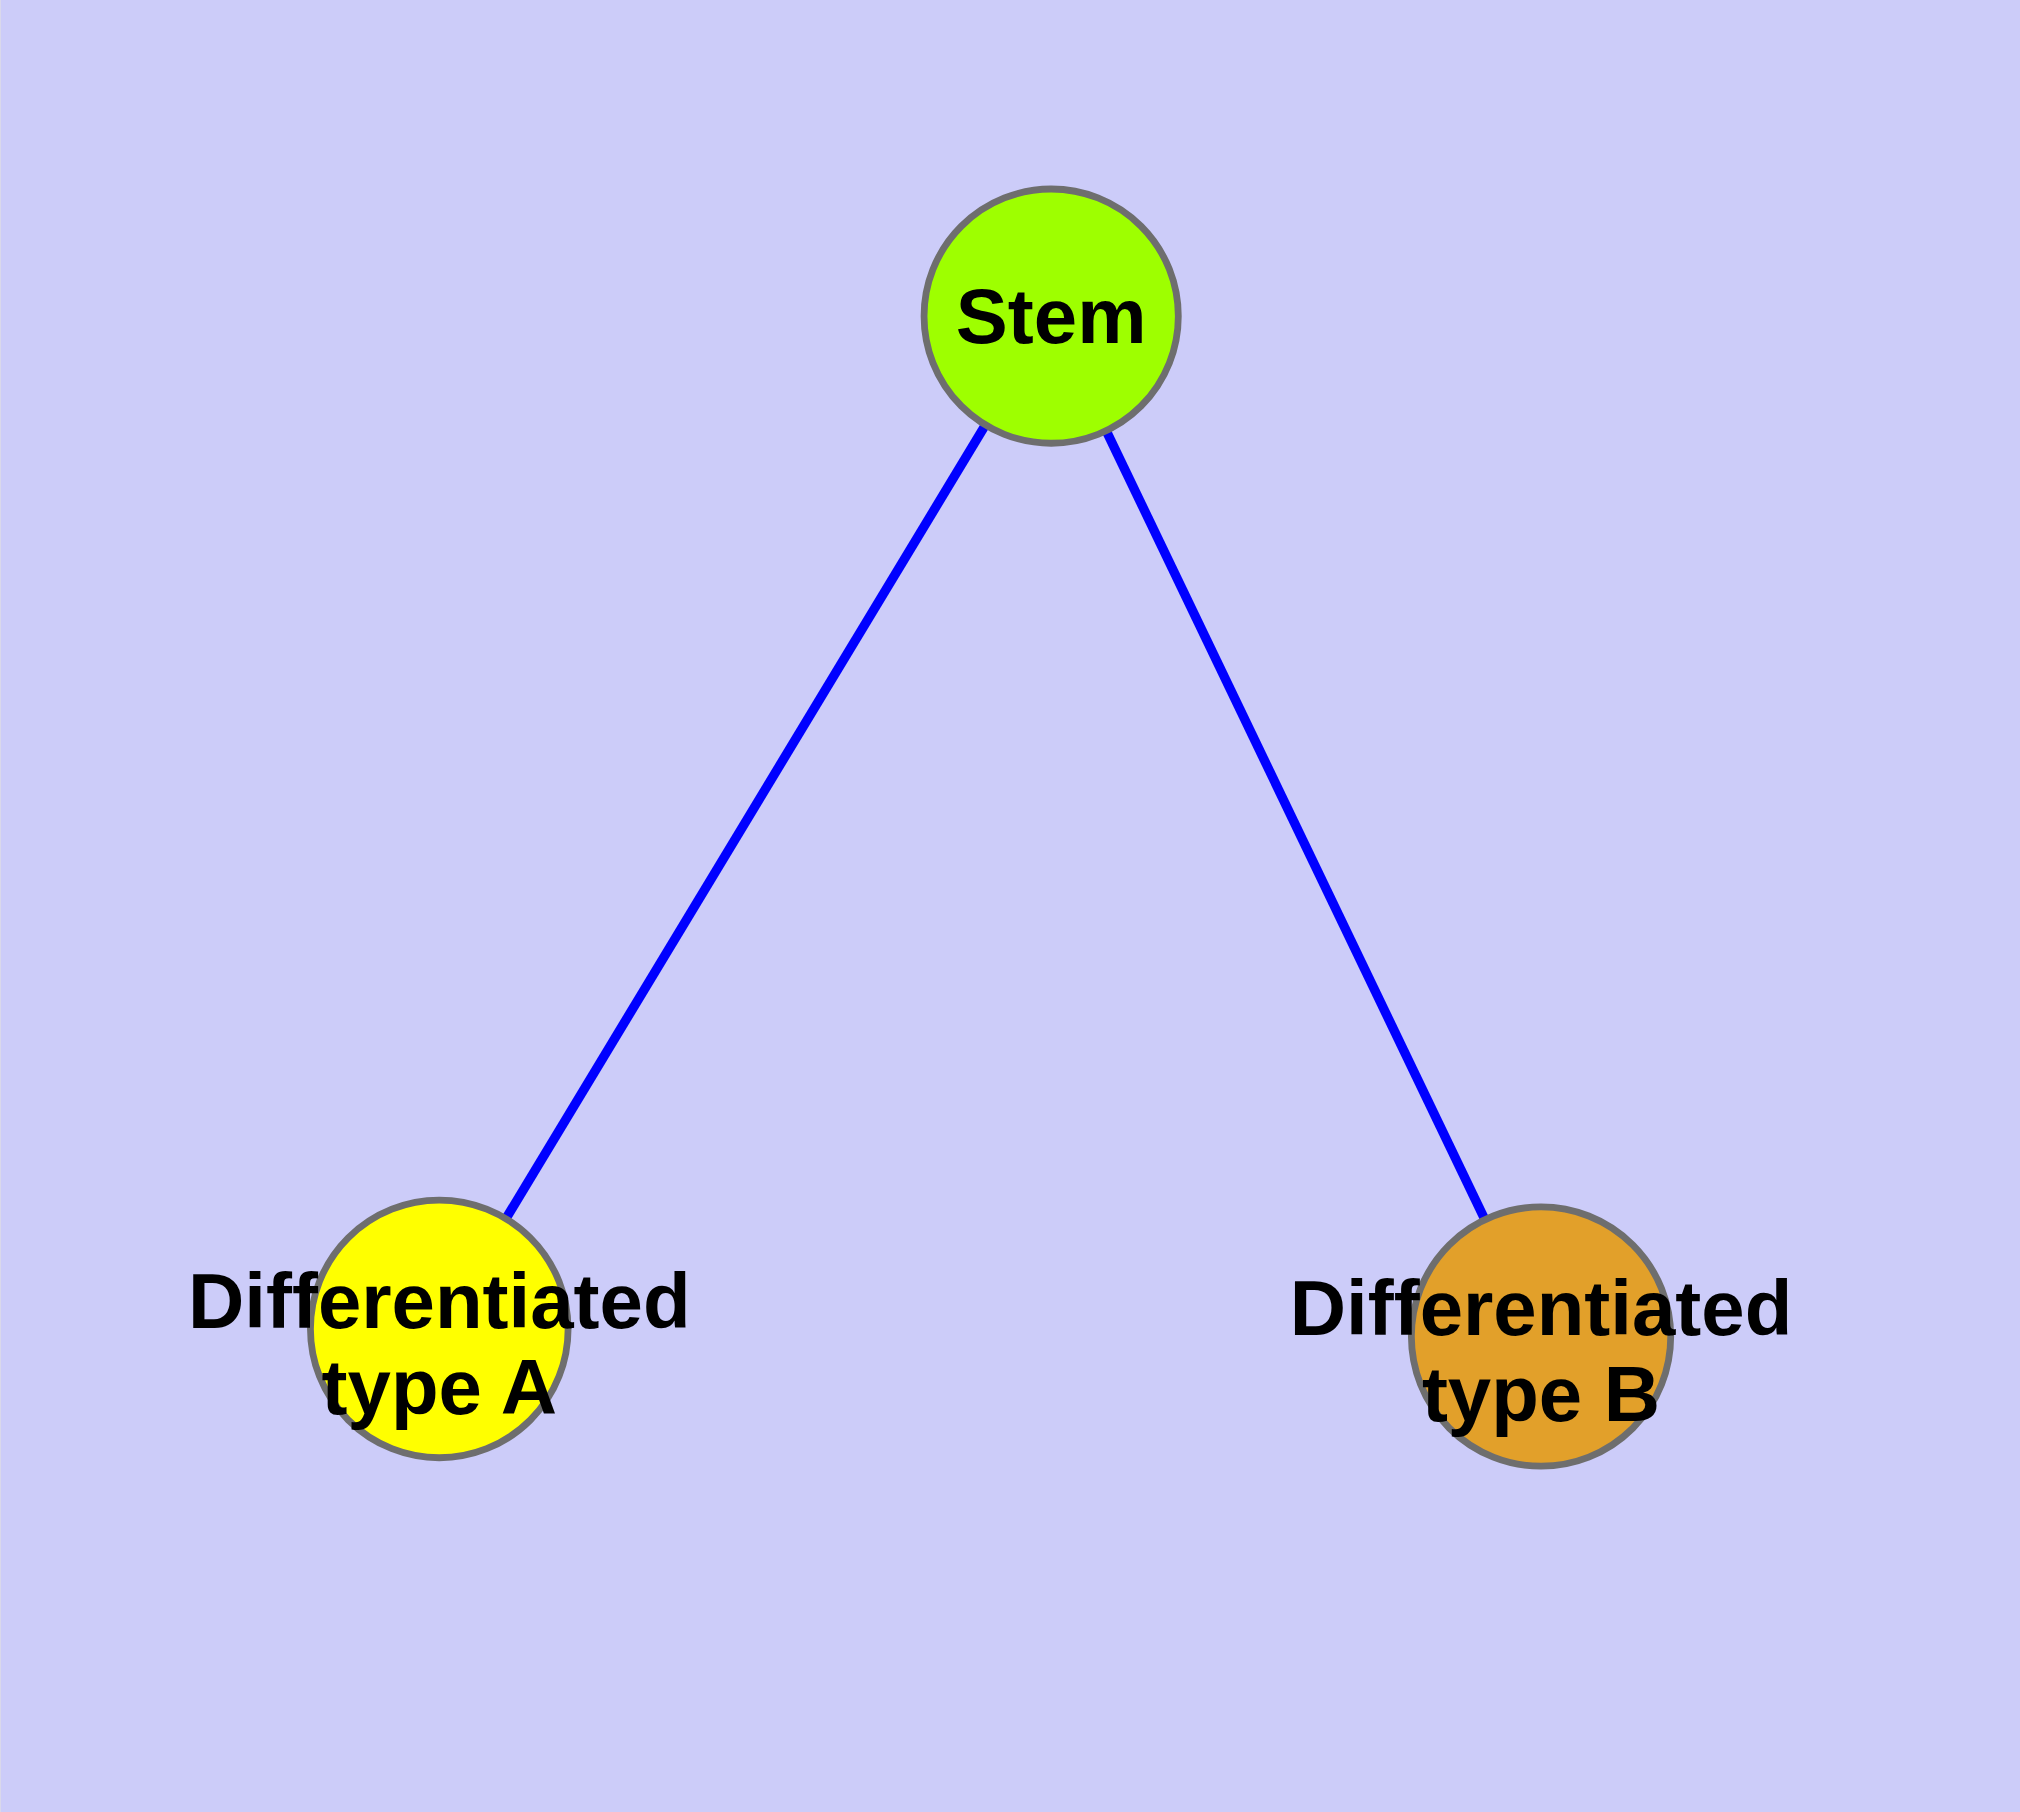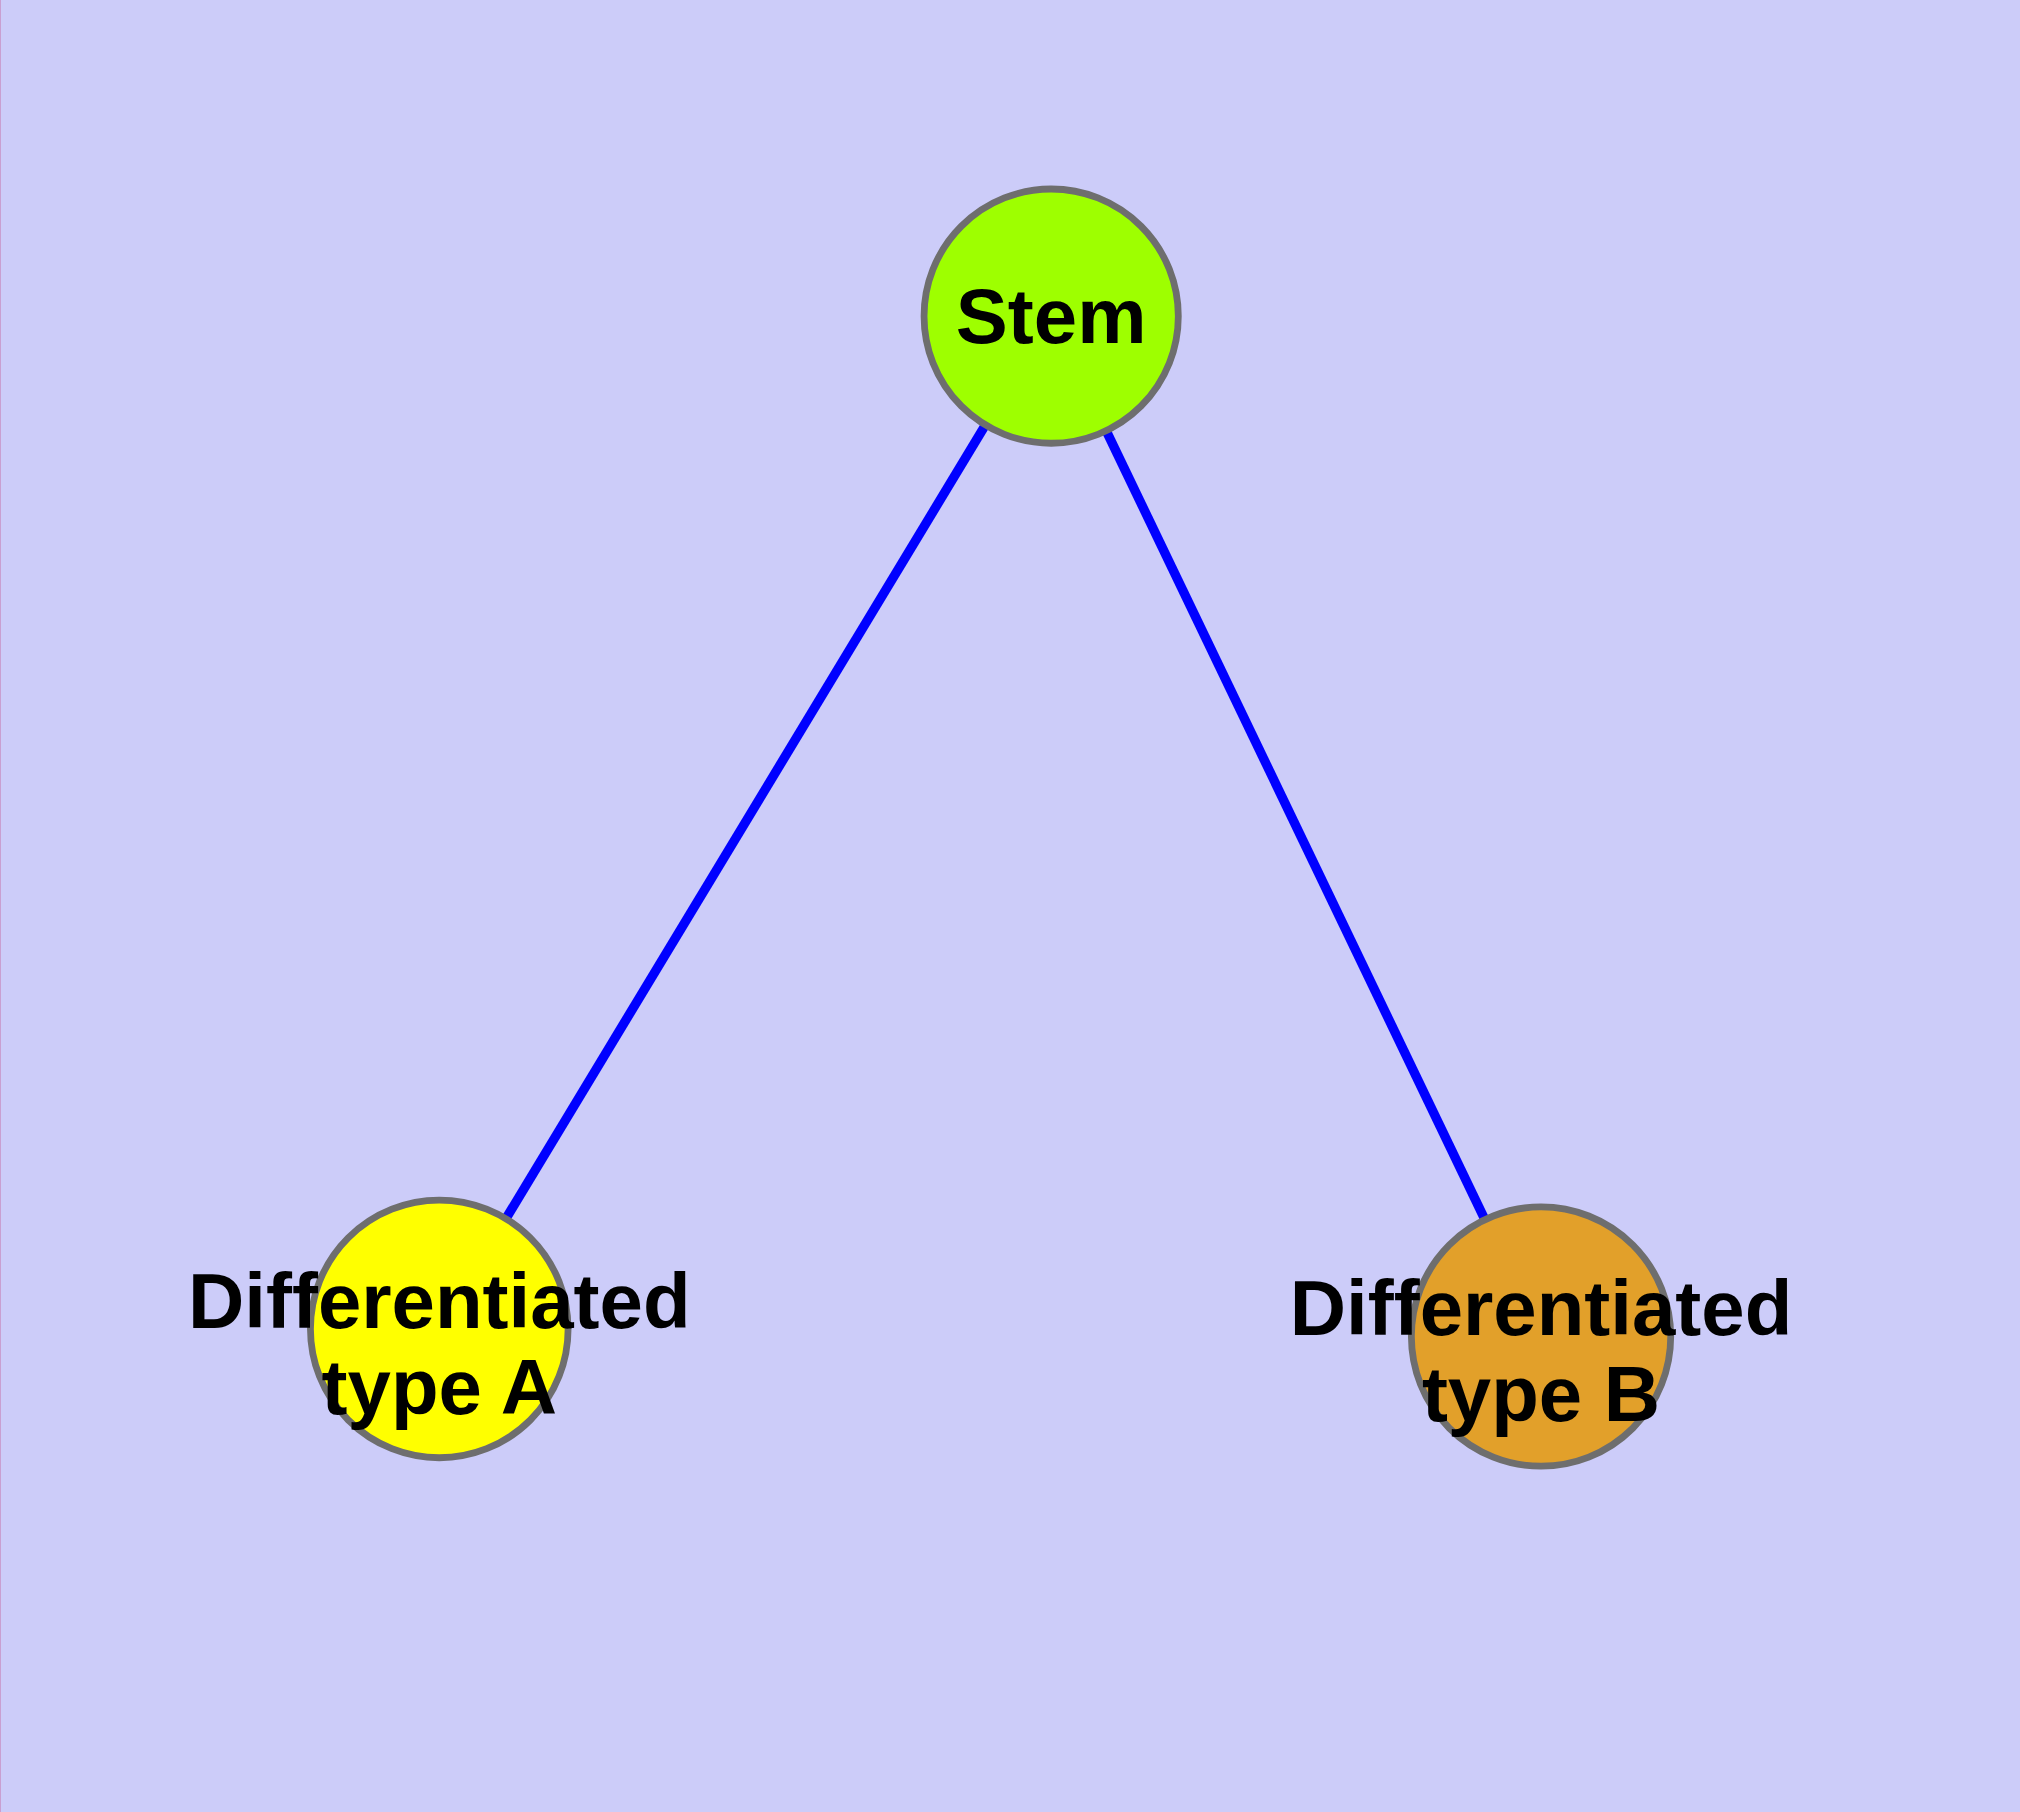--- a/index.html
+++ b/index.html
@@ -8,21 +8,21 @@
     padding: 0;
     background: #ccccf9;
   }
   body {
     font-family: "Liberation Sans", sans-serif;
   }
   #stage {
     position: relative;
     width: 2021px;
     height: 1812px;
-    background: #be185d;
+    background: #fef9c3;
     overflow: hidden;
   }
   #graph-svg {
     position: absolute;
     left: 0;
     top: 0;
     width: 2021px;
     height: 1812px;
     display: block;
   }

